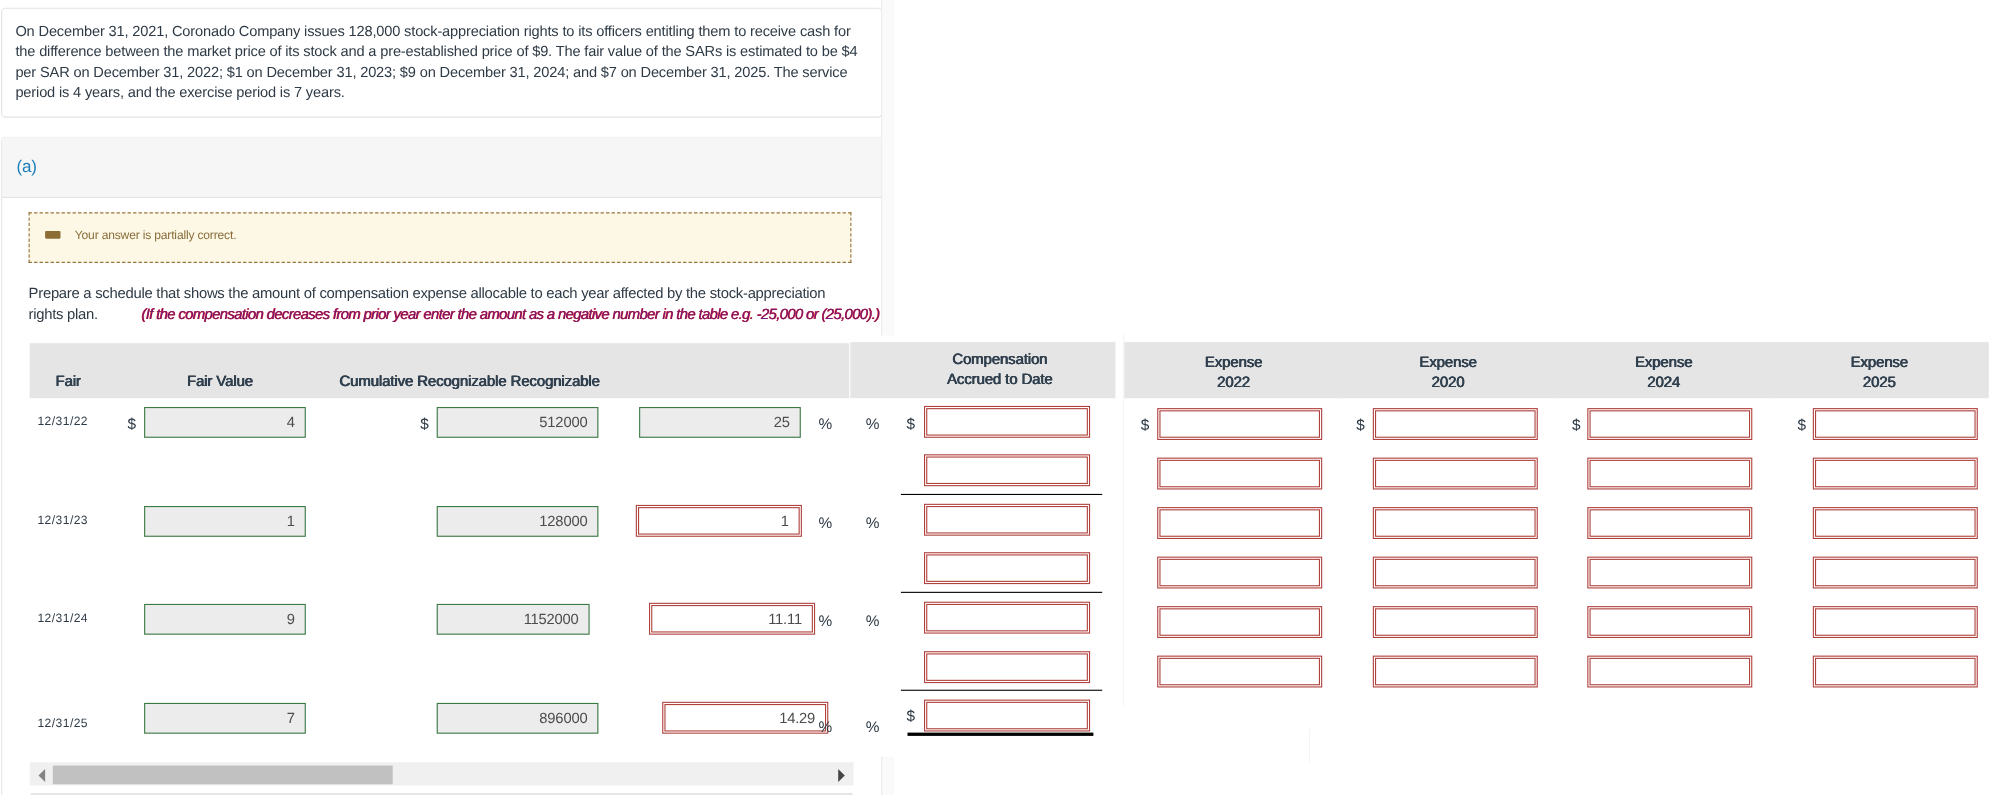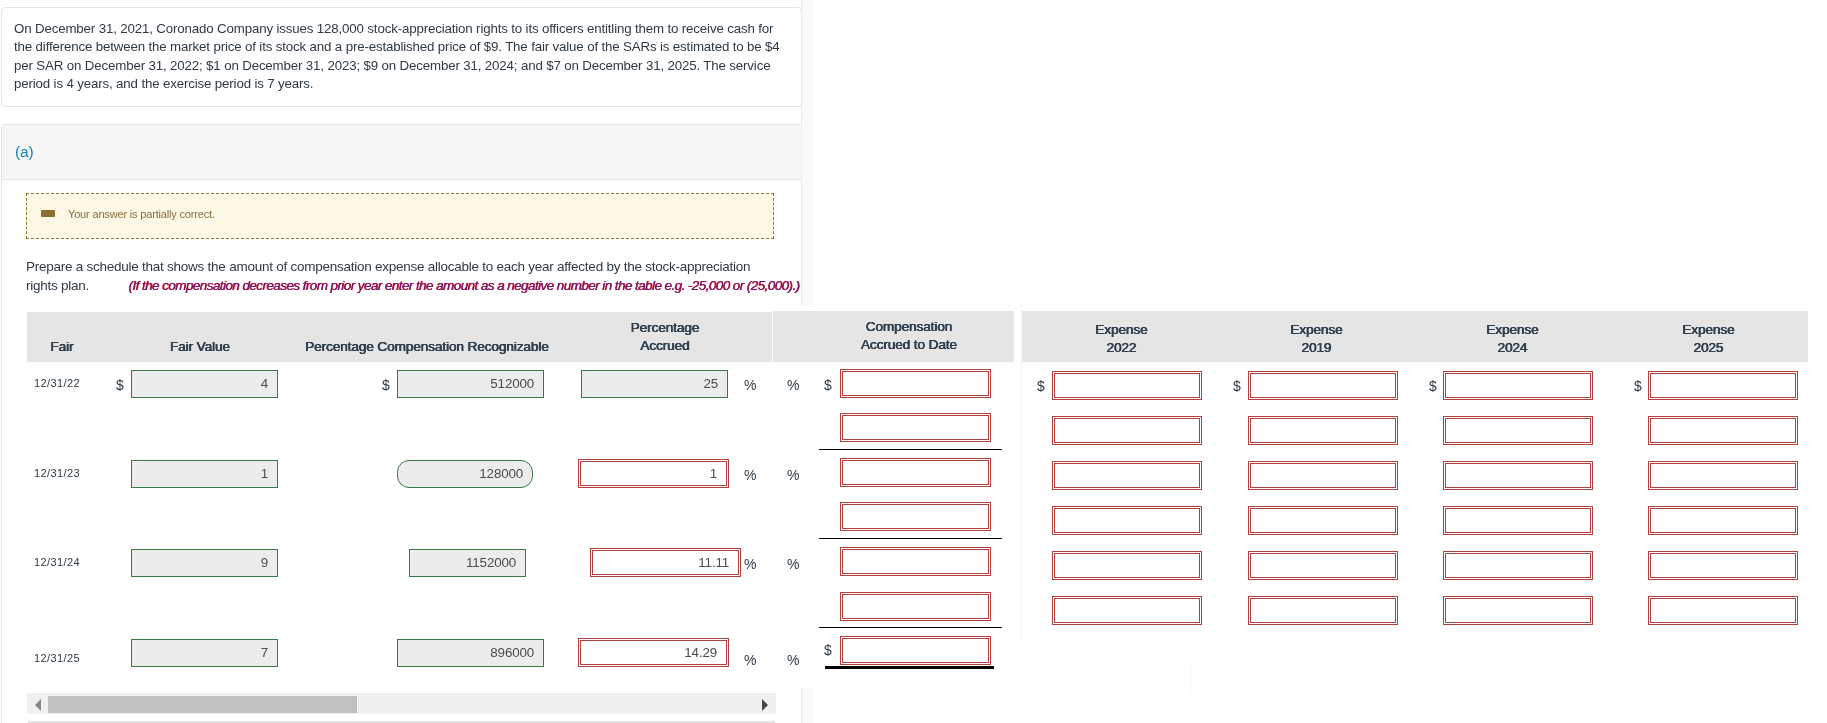--- a/index.html
+++ b/index.html
@@ -85,51 +85,50 @@
   <div></div>
 
   <div class="hdr-band" style="left:27px;top:312px;width:745px;height:50px;"></div>
   <div class="hdr-band" style="left:773px;top:311px;width:241px;height:51px;"></div>
   <div class="hdr-band" style="left:1022px;top:311px;width:199px;height:51px;"></div>
   <div class="hdr-band" style="left:1217px;top:311px;width:199px;height:51px;"></div>
   <div class="hdr-band" style="left:1413px;top:311px;width:199px;height:51px;"></div>
   <div class="hdr-band" style="left:1609px;top:311px;width:199px;height:51px;"></div>
   <div class="hdr-txt" style="left:27px;top:338px;width:70px;"><span>Fair</span></div>
   <div class="hdr-txt" style="left:115px;top:338px;width:170px;"><span>Fair Value</span></div>
-  <div class="hdr-txt" style="left:267px;top:338px;width:320px;white-space:nowrap;"><span>Percentage Compensation Recognizable</span></div>
-  <div class="hdr-txt" style="left:580px;top:319px;width:170px;"><span>Percentage</span><span class="l2">Accrued</span></div>
+  <div class="hdr-txt" style="left:267px;top:338px;width:320px;white-space:nowrap;"><span>Cumulative Recognizable Recognizable</span></div>
   <div class="hdr-txt" style="left:789px;top:318px;width:240px;"><span>Compensation</span><span class="l2">Accrued to Date</span></div>
   <div class="hdr-txt" style="left:1022px;top:321px;width:199px;"><span>Expense</span><span class="l2">2022</span></div>
-  <div class="hdr-txt" style="left:1217px;top:321px;width:199px;"><span>Expense</span><span class="l2">2019</span></div>
+  <div class="hdr-txt" style="left:1217px;top:321px;width:199px;"><span>Expense</span><span class="l2">2020</span></div>
   <div class="hdr-txt" style="left:1413px;top:321px;width:199px;"><span>Expense</span><span class="l2">2024</span></div>
   <div class="hdr-txt" style="left:1609px;top:321px;width:199px;"><span>Expense</span><span class="l2">2025</span></div>
   <div class="rowdate" style="left:34px;top:377px;">12/31/22</div>
   <div class="sym" style="left:116px;top:377px;">$</div>
   <div class="sym" style="left:382px;top:377px;">$</div>
   <div class="inp ok" style="left:131px;top:370px;width:147px;">4</div>
   <div class="inp ok" style="left:397px;top:370px;width:147px;">512000</div>
   <div class="inp ok" style="left:581px;top:370px;width:147px;">25</div>
   <div class="sym" style="left:744px;top:377px;">%</div>
   <div class="sym" style="left:787px;top:377px;">%</div>
   <div class="rowdate" style="left:34px;top:466.5px;">12/31/23</div>
   <div class="inp ok" style="left:131px;top:459.5px;width:147px;">1</div>
-  <div class="inp ok" style="left:397px;top:459.5px;width:136px;border-radius:12px;">128000</div>
+  <div class="inp ok" style="left:397px;top:459.5px;width:147px;">128000</div>
   <div class="inp bad" style="left:580px;top:460.5px;width:147px;">1</div>
   <div class="sym" style="left:744px;top:466.5px;">%</div>
   <div class="sym" style="left:787px;top:466.5px;">%</div>
   <div class="rowdate" style="left:34px;top:556px;">12/31/24</div>
   <div class="inp ok" style="left:131px;top:549px;width:147px;">9</div>
-  <div class="inp ok" style="left:409px;top:549px;width:117px;">1152000</div>
+  <div class="inp ok" style="left:397px;top:549px;width:139px;">1152000</div>
   <div class="inp bad" style="left:592px;top:550px;width:147px;">11.11</div>
   <div class="sym" style="left:744px;top:556px;">%</div>
   <div class="sym" style="left:787px;top:556px;">%</div>
   <div class="rowdate" style="left:34px;top:651.5px;">12/31/25</div>
   <div class="inp ok" style="left:131px;top:638.5px;width:147px;">7</div>
   <div class="inp ok" style="left:397px;top:638.5px;width:147px;">896000</div>
-  <div class="inp bad" style="left:580px;top:639.5px;width:147px;">14.29</div>
+  <div class="inp bad" style="left:604px;top:639.5px;width:147px;">14.29</div>
   <div class="sym" style="left:744px;top:651.5px;">%</div>
   <div class="sym" style="left:787px;top:651.5px;">%</div>
   <div class="inp bad" style="left:842px;top:371px;width:147px;"></div>
   <div class="inp bad" style="left:842px;top:415px;width:147px;"></div>
   <div class="inp bad" style="left:842px;top:460px;width:147px;"></div>
   <div class="inp bad" style="left:842px;top:504px;width:147px;"></div>
   <div class="inp bad" style="left:842px;top:549px;width:147px;"></div>
   <div class="inp bad" style="left:842px;top:594px;width:147px;"></div>
   <div class="inp bad" style="left:842px;top:638px;width:147px;"></div>
   <div class="sym" style="left:824px;top:377px;">$</div>

